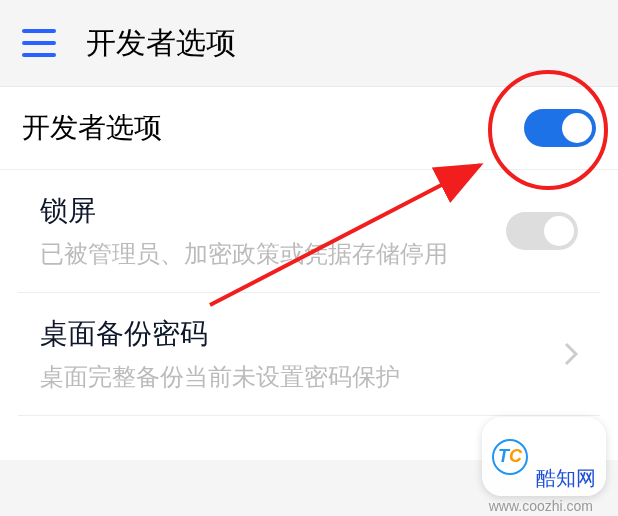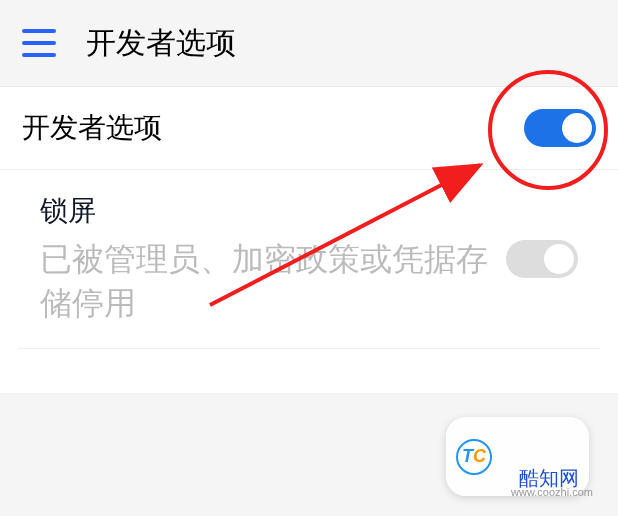--- a/index.html
+++ b/index.html
@@ -61,21 +61,21 @@
       flex: 1;
     }
     .setting-title {
       font-size: 28px;
       color: #000;
     }
     .setting-title.disabled {
       color: #0f172a;
     }
     .setting-subtitle {
-      font-size: 32px;
+      font-size: 24px;
       color: #bbb;
       margin-top: 8px;
     }
     .toggle {
       width: 72px;
       height: 38px;
       border-radius: 19px;
       position: relative;
     }
     .toggle.on {
@@ -123,28 +123,27 @@
     }
     .annotation-arrow {
       position: absolute;
       top: 115px;
       left: 200px;
       pointer-events: none;
     }
     .watermark {
       position: absolute;
       bottom: 20px;
-      right: 29px;
+      right: 12px;
       display: flex;
       align-items: center;
       background: rgba(255,255,255,0.9);
       padding: 4px 10px;
       border-radius: 20px;
       box-shadow: 0 2px 8px rgba(0,0,0,0.15);
-      gap: 19px;
     }
     .watermark-logo {
       width: 36px;
       height: 36px;
       border-radius: 50%;
       border: 2px solid #2196f3;
       display: flex;
       align-items: center;
       justify-content: center;
       background: #fff;
@@ -158,23 +157,23 @@
     .watermark-logo-t { color: #2196f3; }
     .watermark-logo-c { color: #ff9800; }
     .watermark-text {
       color: #1d4ed8;
       font-size: 20px;
       font-weight: 500;
       margin-top: 44px;
     }
     .watermark-url {
       position: absolute;
-      bottom: 18px;
+      bottom: 2px;
       right: 25px;
-      font-size: 11px;
+      font-size: 14px;
       color: #999;
     }
   </style>
 </head>
 <body>
 
 <div class="header">
   <div class="menu-icon">
     <span></span>
     <span></span>
@@ -198,20 +197,31 @@
   <div class="setting-item">
     <div class="setting-left">
       <div class="setting-title disabled">锁屏</div>
       <div class="setting-subtitle">已被管理员、加密政策或凭据存储停用</div>
     </div>
     <div class="toggle off">
       <div class="toggle-knob"></div>
     </div>
   </div>
 
+  <div class="setting-item">
+    <div class="setting-left">
+      <div class="setting-title disabled">桌面备份密码</div>
+      <div class="setting-subtitle">桌面完整备份当前未设置密码保护</div>
+    </div>
+    <div class="chevron">
+      <svg width="14" height="24" viewBox="0 0 14 24">
+          <polyline points="2,2 12,12 2,22"></polyline>
+        </svg>
+    </div>
+  </div>
 
   <div class="setting-item" style="border-bottom:none;">
     
   </div>
 
 </div>
 
 <div class="annotation-circle"></div>
 
 <svg class="annotation-arrow" width="320" height="200" viewBox="0 0 320 200">

